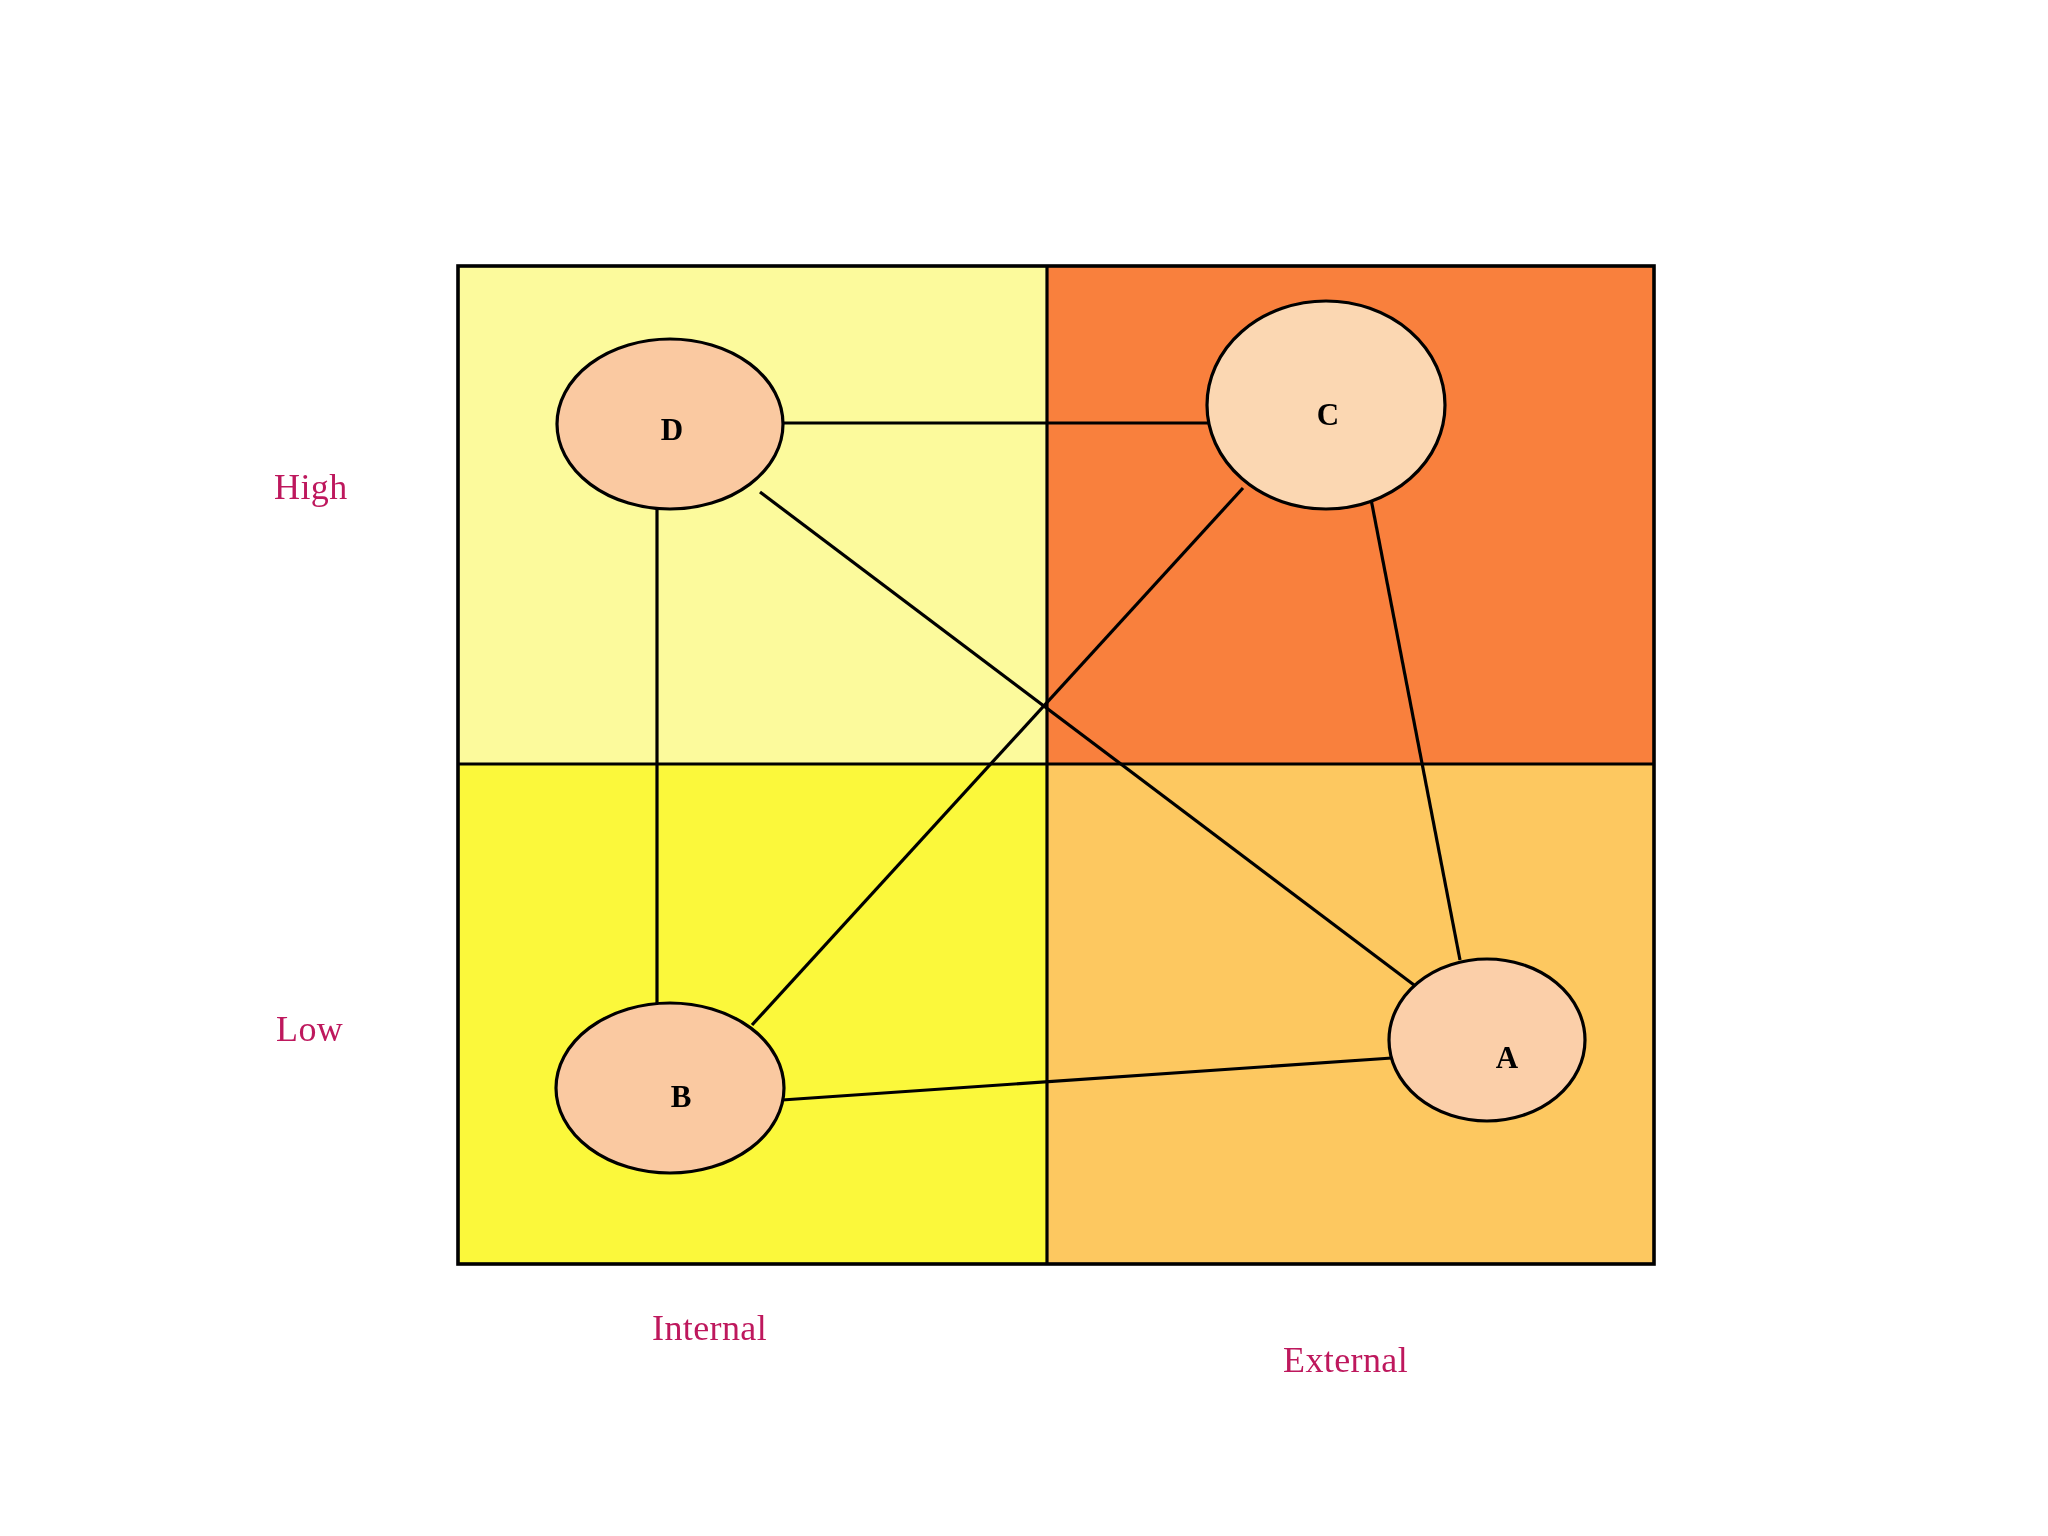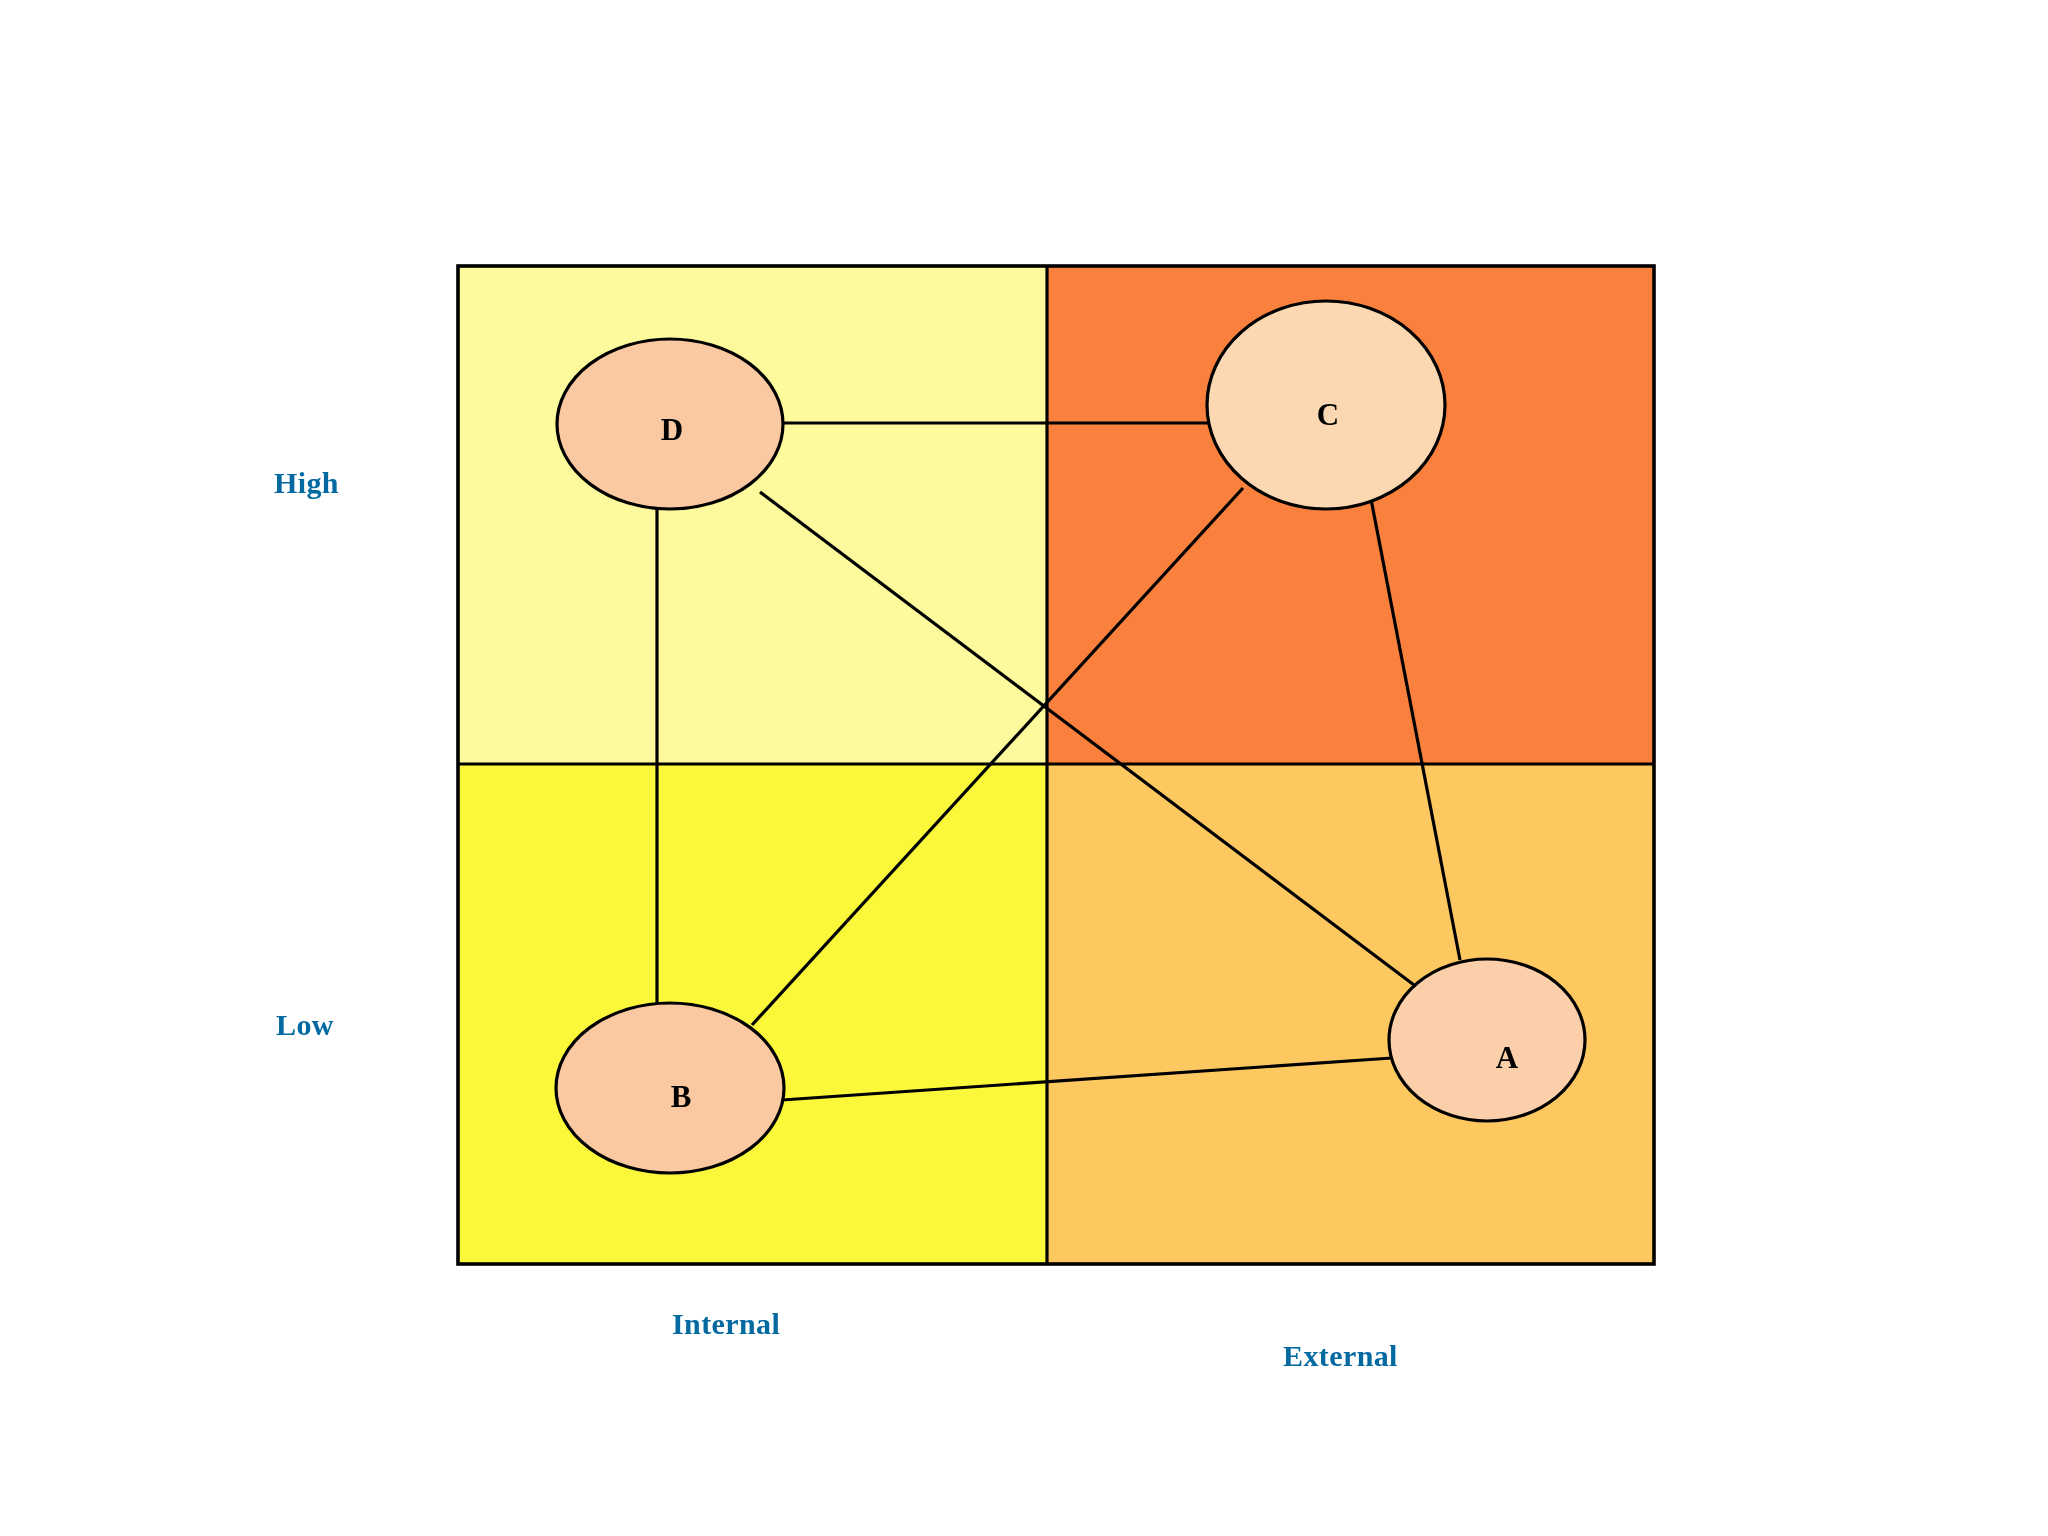--- a/index.html
+++ b/index.html
@@ -24,29 +24,29 @@
   svg#matrix-svg {
     position: absolute;
     left: 0; top: 0;
     width: 2048px;
     height: 1536px;
     display: block;
   }
   .axis-label {
     position: absolute;
     font-family: "Liberation Serif", "DejaVu Serif", serif;
-    font-weight: bold;
-    font-size: 30px;
-    color: #0369a1;
+    font-weight: normal;
+    font-size: 36px;
+    color: #be185d;
     white-space: nowrap;
     letter-spacing: 0.4px;
   }
   #label-high { left: 274px; top: 466px; }
   #label-low  { left: 276px; top: 1008px; }
-  #label-internal { left: 652px; top: 1307px; margin-left: 20px; }
+  #label-internal { left: 652px; top: 1307px; }
   #label-external { left: 1283px; top: 1311px; margin-top: 28px; }
   .node-text {
     font-family: "Liberation Serif", "DejaVu Serif", serif;
     font-weight: bold;
     font-size: 31px;
     fill: #000000;
     text-anchor: middle;
     dominant-baseline: central;
   }
 </style>

